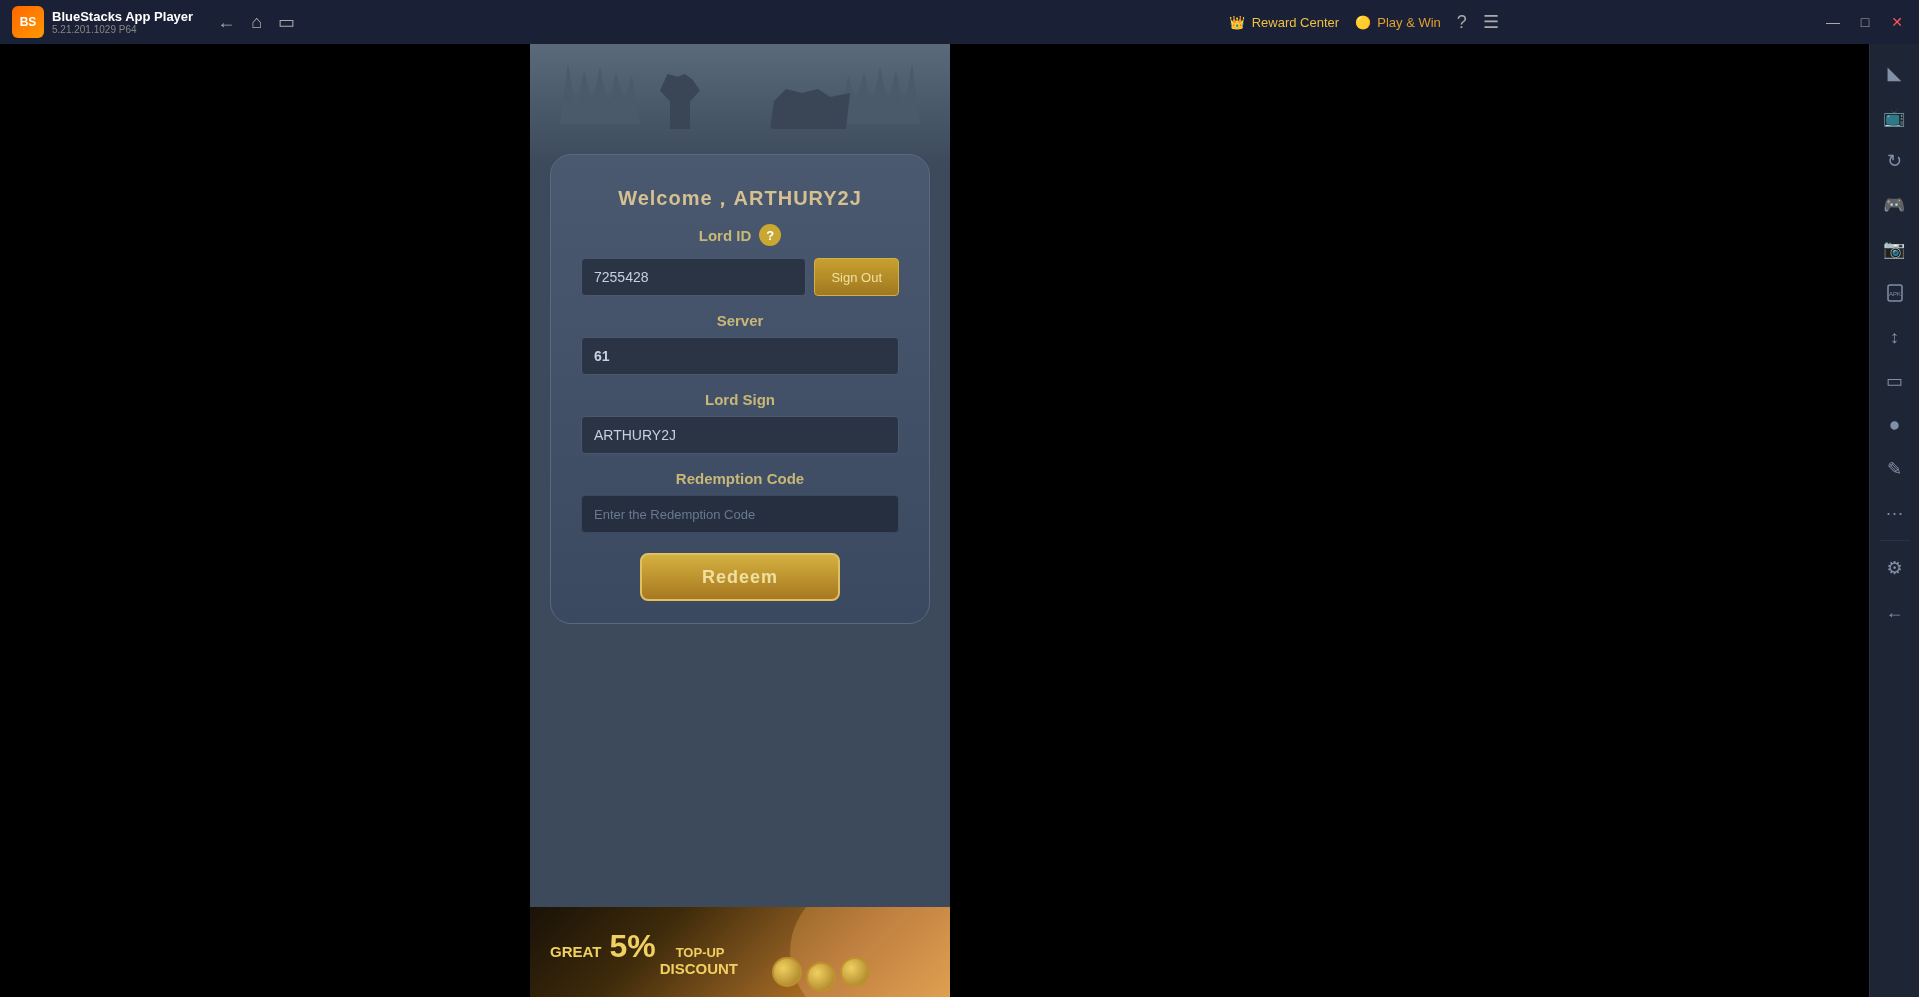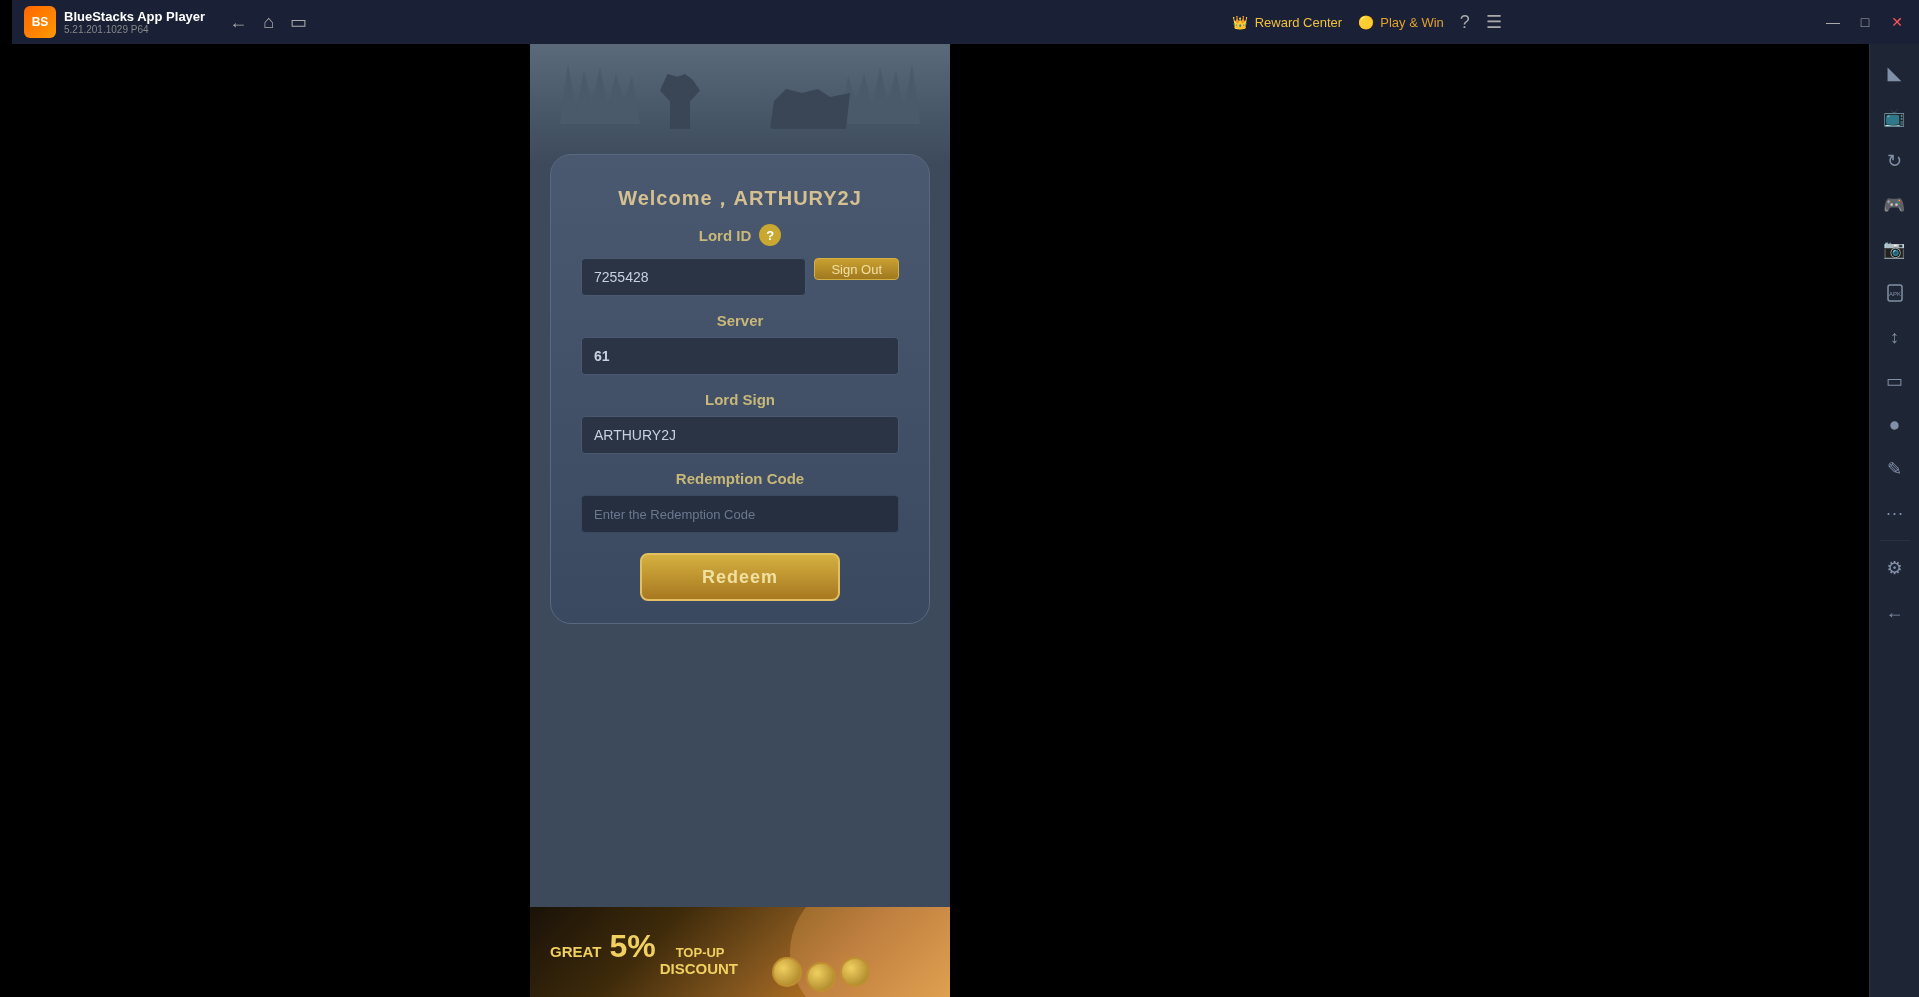--- a/index.html
+++ b/index.html
@@ -8,21 +8,21 @@
       height: 997px;
       background: #000;
       font-family: Arial, sans-serif;
       overflow: hidden;
       position: relative;
     }
 
     
     .title-bar {
       position: absolute;
-      top: 0; left: 12px; right: 0;
+      top: 0; left: 0; right: 0;
       height: 44px;
       background: #1a2035;
       display: flex;
       align-items: center;
       z-index: 100;
     }
     .title-bar-left {
       display: flex;
       align-items: center;
       gap: 8px;
@@ -225,21 +225,21 @@
       border-radius: 4px;
       color: #c8d0e0;
       font-size: 14px;
       padding: 0 12px;
       outline: none;
     }
     .input-field::placeholder {
       color: #6a7890;
     }
     .sign-out-btn {
-      height: 22px;
+      height: 38px;
       padding: 0 16px;
       background: linear-gradient(180deg, #c8a030 0%, #a07820 100%);
       border: 1px solid #d4b040;
       border-radius: 4px;
       color: #f0e0a0;
       font-size: 13px;
       cursor: pointer;
       white-space: nowrap;
     }
 

